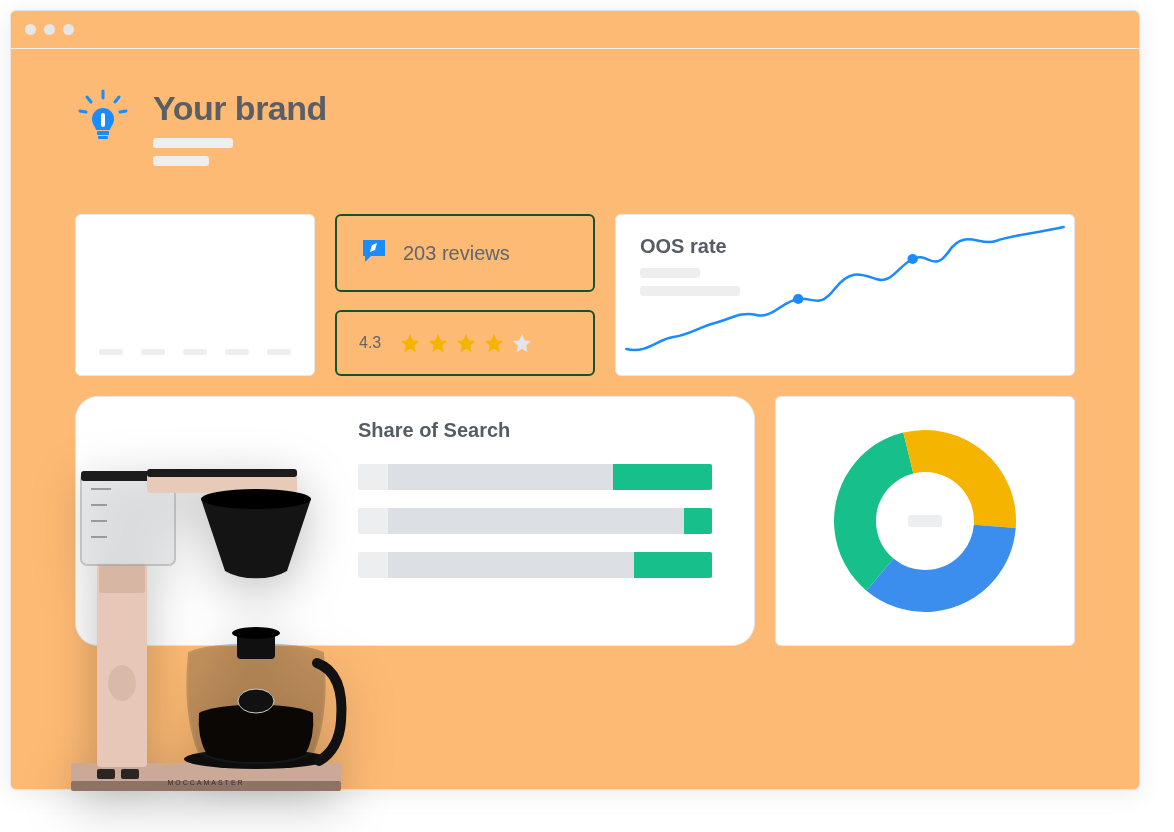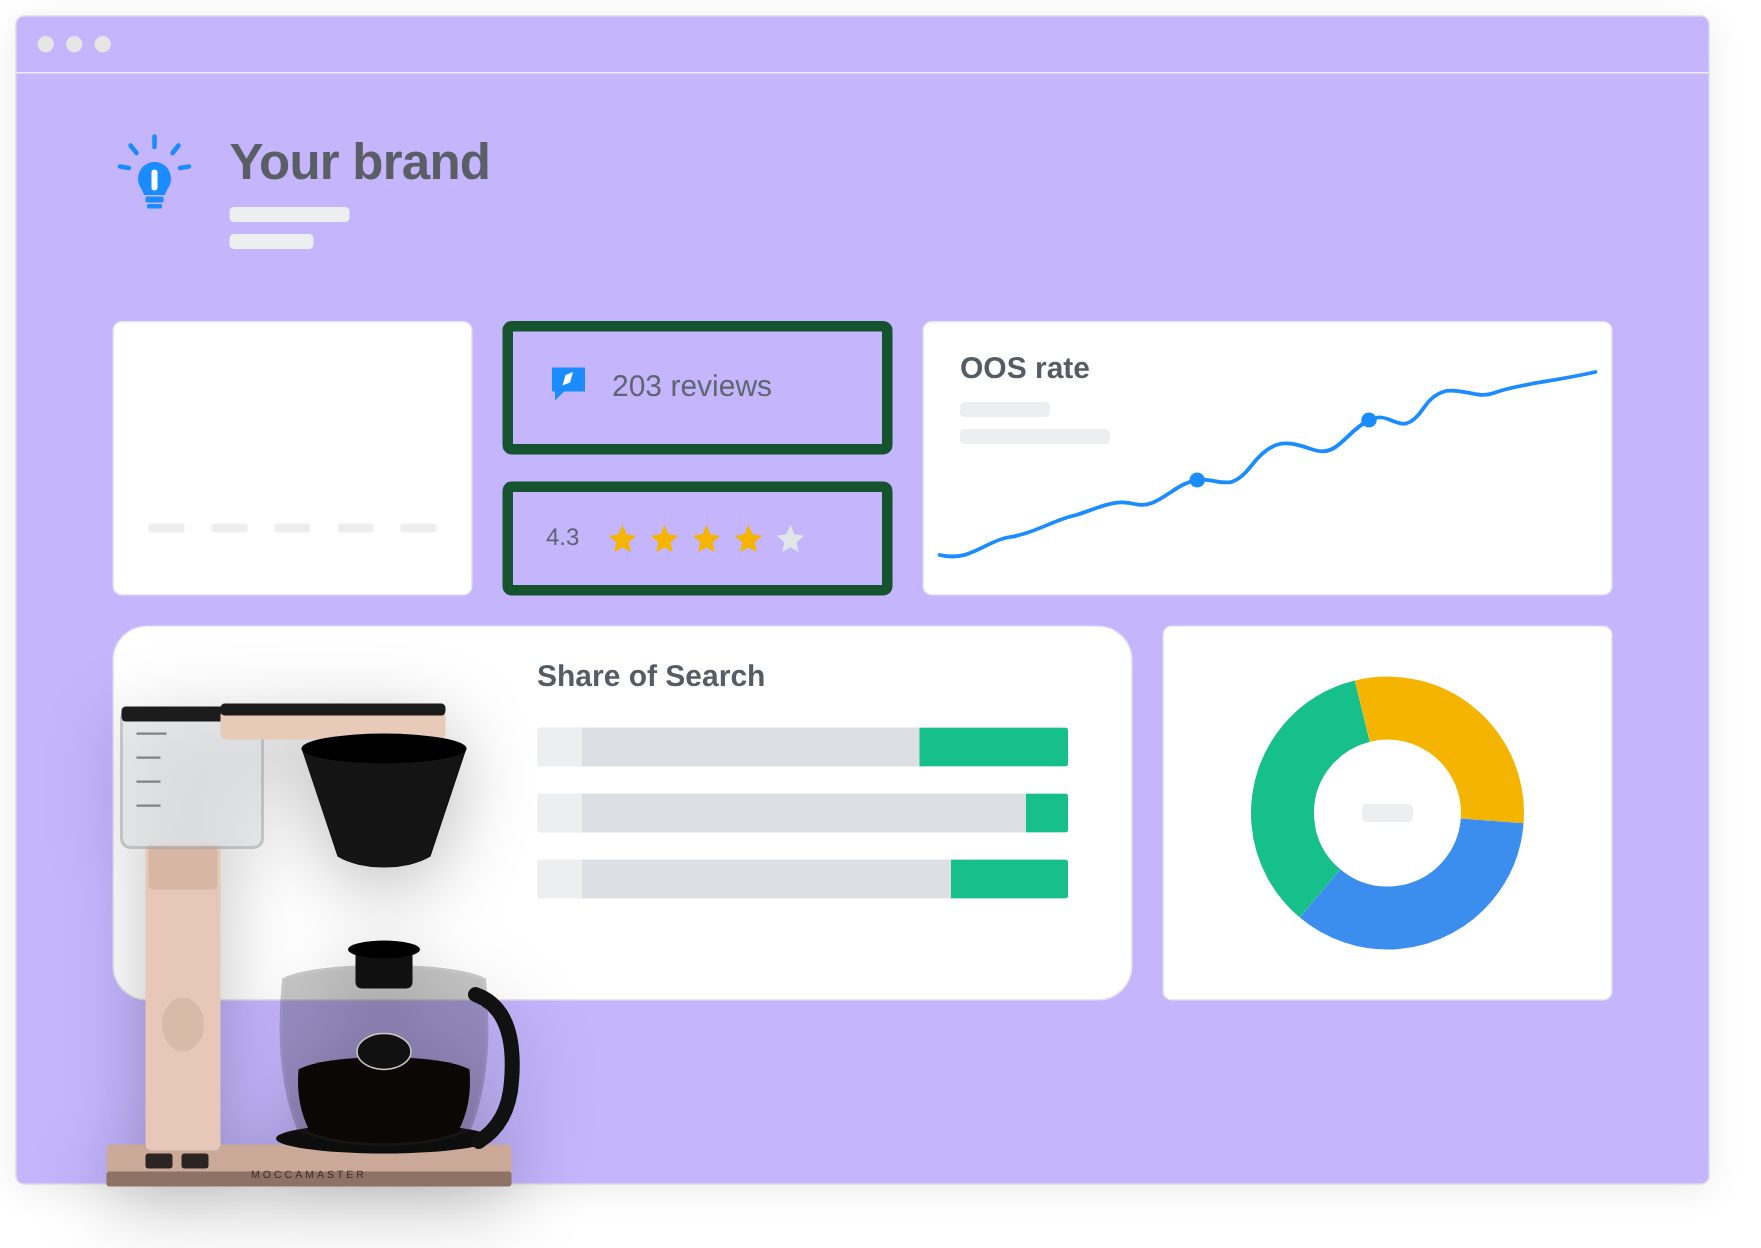--- a/index.html
+++ b/index.html
@@ -9,21 +9,21 @@
       width: 1174px;
       height: 832px;
       position: relative;
     }
     .browser-window {
       position: absolute;
       top: 10px;
       left: 10px;
       width: 1130px;
       height: 780px;
-      background: #c4b5fd;
+      background: #fdba74;
       border: 1px solid #e5e5e5;
       border-radius: 6px;
       box-shadow: 0 4px 24px rgba(0,0,0,0.08);
       overflow: visible;
     }
     .title-bar {
       height: 38px;
       border-bottom: 1px solid #eee;
       display: flex;
       align-items: center;
@@ -82,21 +82,21 @@
       gap: 10px;
     }
     .bar-col { display: flex; flex-direction: column; align-items: center; gap: 10px; width: 30px; }
     .bar { width: 30px; border-radius: 2px 2px 0 0; }
     .bar.gray { background: #eceef0; }
     .bar.orange { background: #f5b400; }
     .bar-label { width: 24px; height: 6px; background: #eceef0; border-radius: 2px; }
 
     
     .reviews-stack { display: flex; flex-direction: column; gap: 18px; }
-    .review-card { border: 7px solid #14532d; border-radius: 6px; padding: 20px 22px; display: flex; align-items: center; gap: 14px; }
+    .review-card { border: 2px solid #14532d; border-radius: 6px; padding: 20px 22px; display: flex; align-items: center; gap: 14px; }
     .review-text { font-size: 20px; color: #5e6670; }
     .rating-num { font-size: 16px; color: #5e6670; margin-right: 4px; }
     .stars { display: flex; gap: 6px; }
 
     
     .oos-card { грid-column: 3; padding: 20px 24px; position: relative; }
     .card-title { font-size: 20px; font-weight: 700; color: #555c64; margin-bottom: 10px; }
     .oos-skel-1 { width: 60px; height: 10px; margin-top: 8px; }
     .oos-skel-2 { width: 100px; height: 10px; margin-top: 8px; }
 

